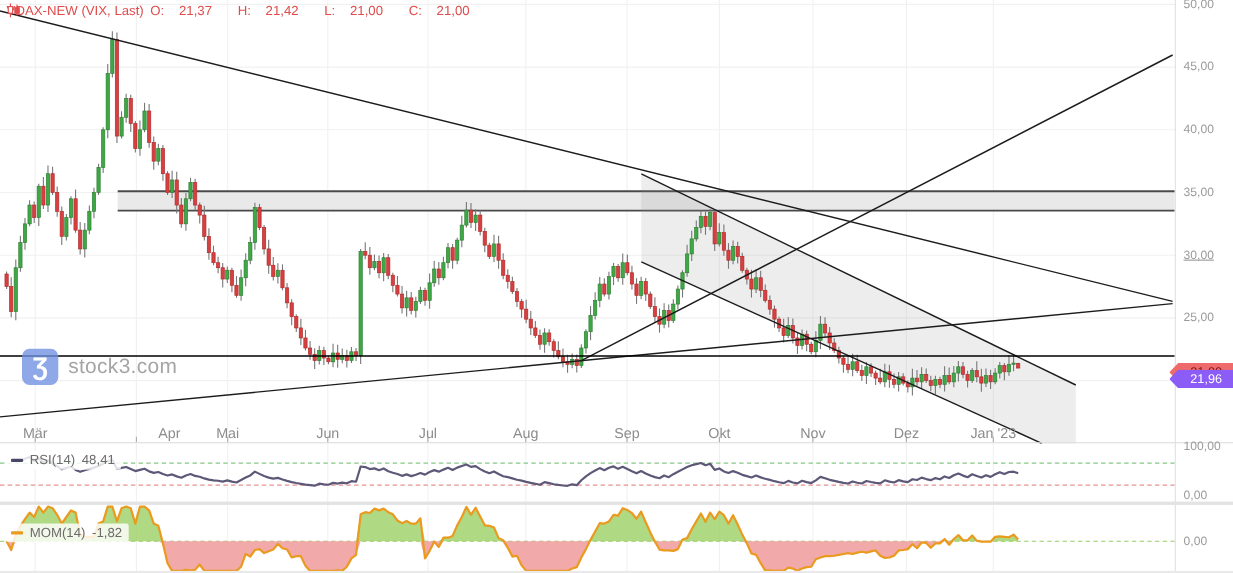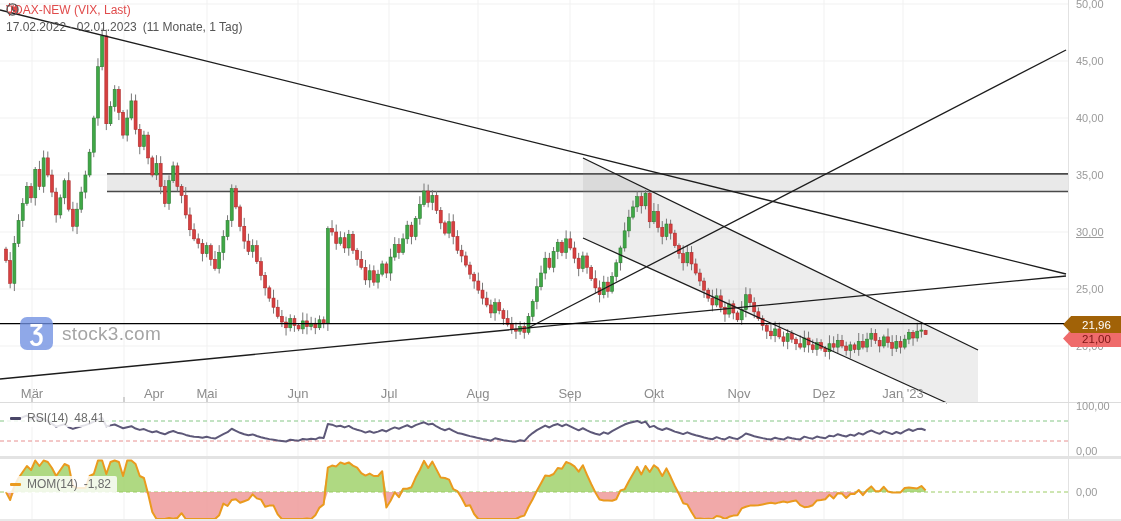--- a/index.html
+++ b/index.html
@@ -18,21 +18,21 @@
   .watermark{position:absolute;left:20px;top:317px;display:flex;align-items:center;z-index:5;}
   .wm-logo{width:33px;height:33px;border-radius:7px;background:rgba(112,143,226,.78);color:#fff;
            font-size:23px;font-weight:bold;display:flex;align-items:center;justify-content:center;}
   .wm-text{margin-left:9px;font-size:19px;color:#a5a5a5;letter-spacing:.3px;}
   .chip{position:absolute;display:flex;align-items:center;gap:6px;background:rgba(255,255,255,.82);
         padding:1px 6px 2px 4px;border-radius:2px;font-size:12px;color:#6b6b6b;z-index:5;}
   .chip .dash{display:inline-block;width:11px;height:3px;border-radius:1px;}
   .tag{position:absolute;left:1063px;width:58px;height:17px;z-index:7;font-size:11.5px;
        display:flex;align-items:center;justify-content:center;padding-left:9px;box-sizing:border-box;
        clip-path:polygon(0 50%,14% 0,100% 0,100% 100%,14% 100%);}
-  .tag-last{background:#a16207;color:#fff;}
+  .tag-last{background:#8b5cf6;color:#fff;margin-top:20px;}
   .tag-close{background:#ef6b6b;color:#7c1414;}
 </style>
 </head>
 <body>
 
 <div class="stage">
 
   <svg width="1121" height="521" viewBox="0 0 1121 521">
       <line x1="32" y1="0" x2="32" y2="519" stroke="#f1f1f1"></line>
       <line x1="32" y1="397" x2="32" y2="402" stroke="#aaaaaa"></line>
@@ -544,28 +544,26 @@
 
   <div class="header">
     <div class="h-line1">
       <svg width="13" height="13" viewBox="0 0 13 13">
         <line x1="3.5" y1="0" x2="3.5" y2="13" stroke="#e04b4b" stroke-width="1"></line>
         <rect x="1.5" y="3" width="4" height="6" fill="#fff" stroke="#e04b4b"></rect>
         <line x1="9.5" y1="1" x2="9.5" y2="11" stroke="#e04b4b" stroke-width="1"></line>
         <rect x="7.5" y="4" width="4" height="5" fill="#e04b4b" stroke="#e04b4b"></rect>
       </svg>
       <b>VDAX-NEW (VIX, Last)</b>
-    </div>
-    <div class="h-line2">
-      <svg width="13" height="13" viewBox="0 0 13 13">
-        <circle cx="6.5" cy="6.5" r="5.6" fill="none" stroke="#555" stroke-width="1.2"></circle>
-        <path d="M6.5 3.4 L6.5 6.8 L9 8" fill="none" stroke="#555" stroke-width="1.2"></path>
-      </svg>
-      <span>17.02.2022 - 02.01.2023</span>
-      <span>(11 Monate, 1 Tag)</span>
+      <span class="ohlc">
+        <span><span>O:</span> <span>21,37</span></span>
+        <span><span>H:</span> <span>21,42</span></span>
+        <span><span>L:</span> <span>21,00</span></span>
+        <span><span>C:</span> <span>21,00</span></span>
+      </span>
     </div>
   </div>
 
   <div class="watermark">
     <div class="wm-logo">Ʒ</div>
     <div class="wm-text">stock3.com</div>
   </div>
 
   <div class="chip" style="left:6px;top:410px;">
     <span class="dash" style="background:#4a4668;"></span>

